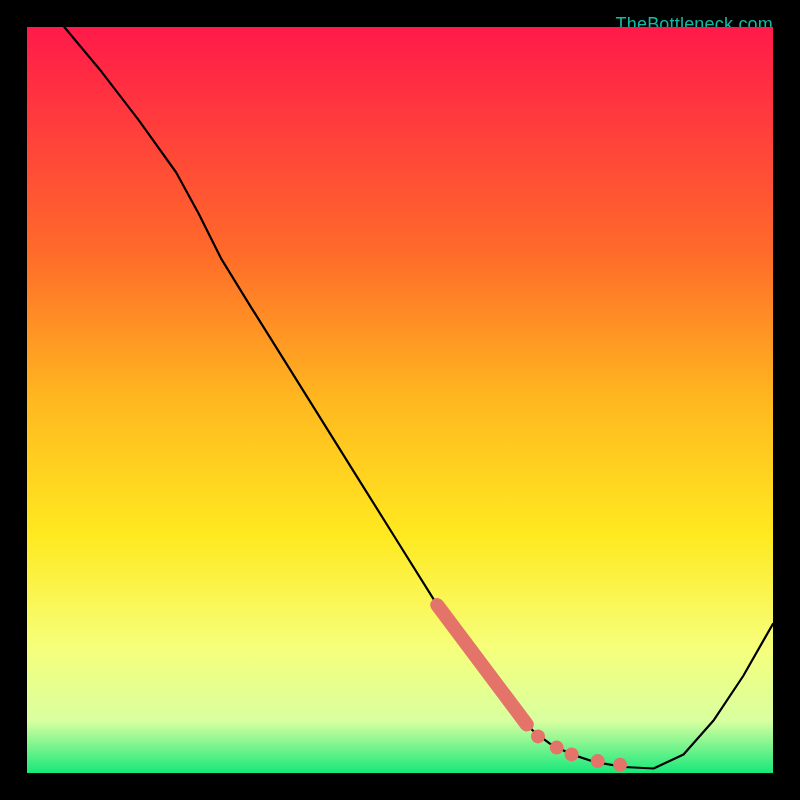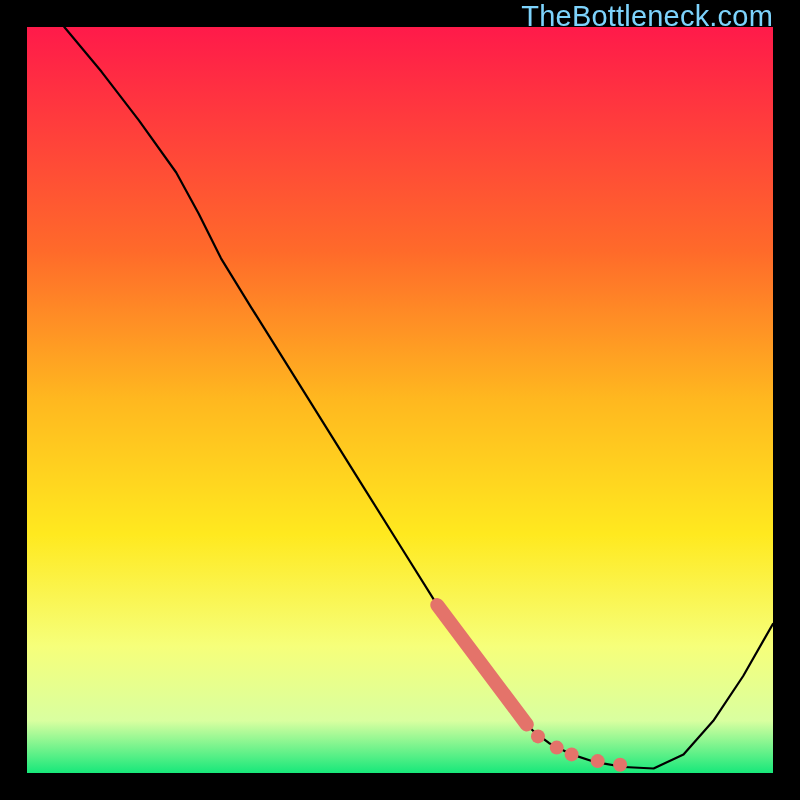--- a/index.html
+++ b/index.html
@@ -12,26 +12,26 @@
   }
   .chart-container {
     position: absolute;
     left: 27px;
     top: 27px;
     width: 746px;
     height: 746px;
   }
   .watermark {
     position: absolute;
-    top: 0;
+    top: 14px;
     right: 27px;
     font-family: Arial, Helvetica, sans-serif;
-    font-size: 29px;
+    font-size: 18px;
     font-weight: 500;
-    color: #7dd3fc;
+    color: #14b8a6;
     letter-spacing: 0.2px;
   }
   svg {
     display: block;
   }
 </style>
 </head>
 <body>
 
 <div class="watermark">TheBottleneck.com</div>

